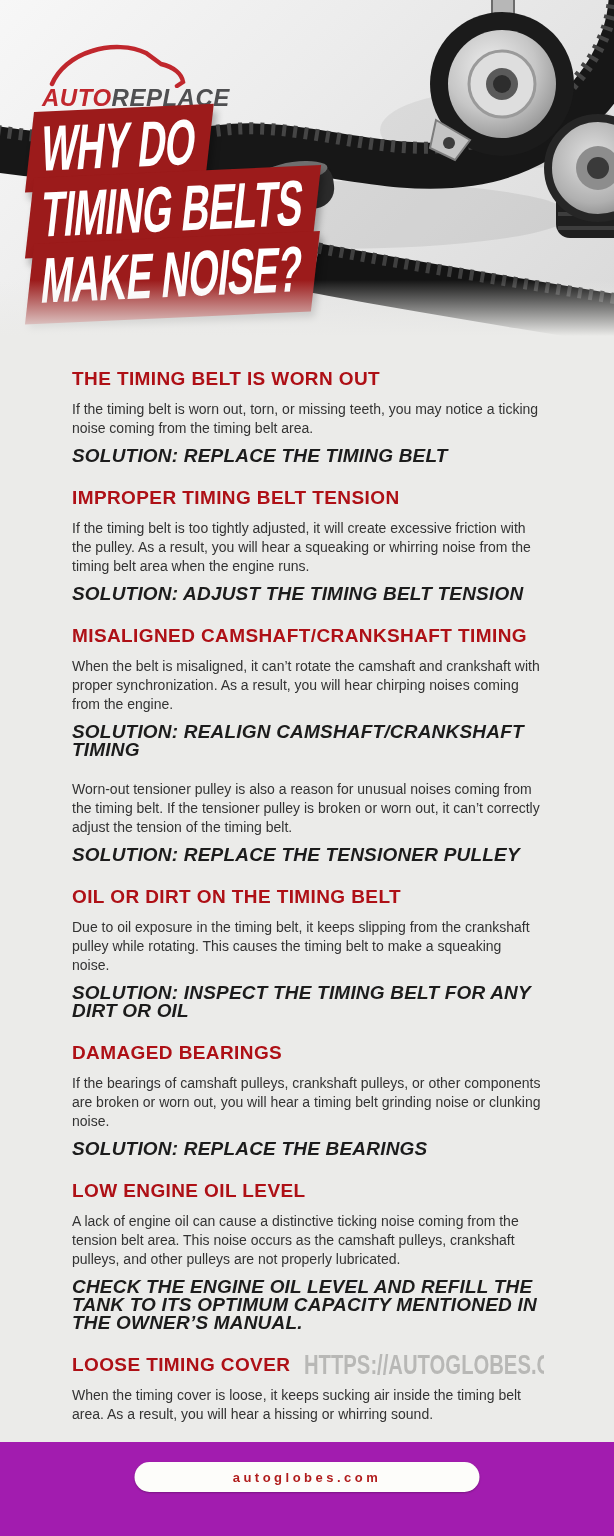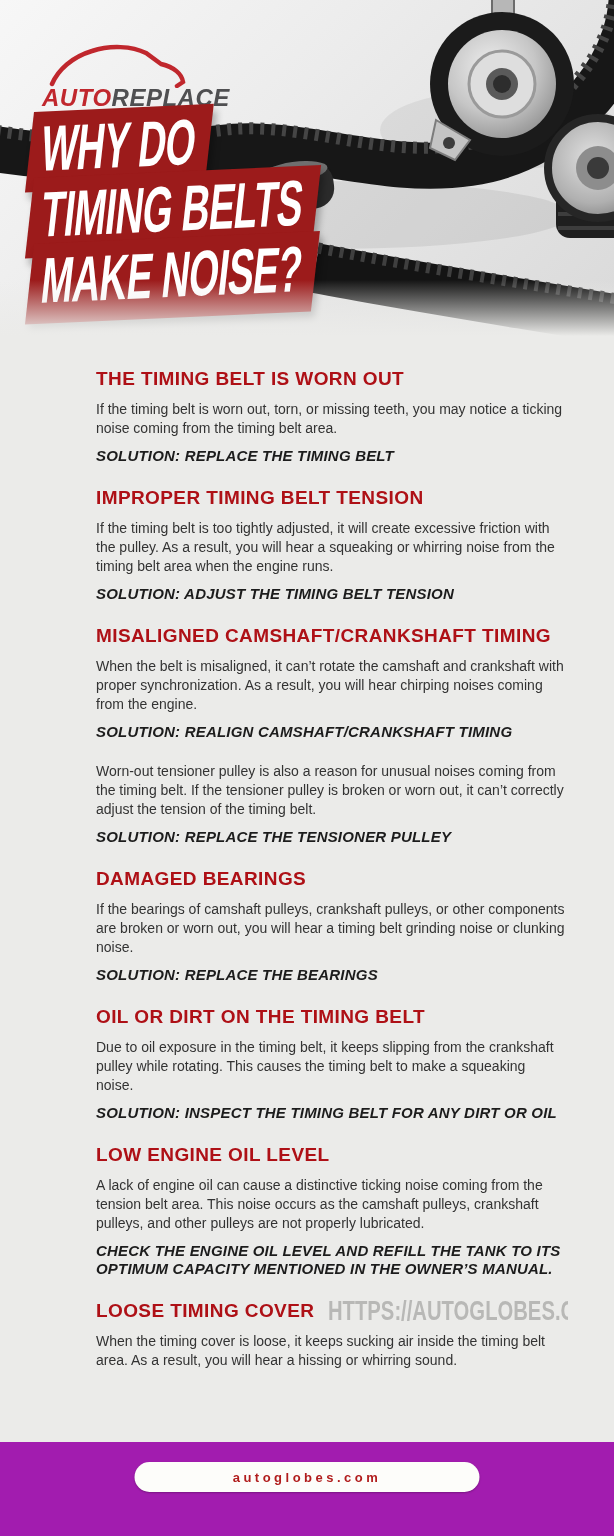--- a/index.html
+++ b/index.html
@@ -35,34 +35,34 @@
     background:#9c1b1b; color:#ffffff; font-weight:bold;
     font-size:64px; line-height:1.0; letter-spacing:-1px;
     padding:5px 24px 11px 20px; white-space:nowrap;
     box-shadow:7px 7px 9px rgba(0,0,0,0.28);
   }
   .title-1{top:112px;}
   .title-2{top:178px;}
   .title-3{top:244px;}
   
   .content{
-    position:absolute; top:345px; left:96px; width:472px; height:1117px;
+    position:absolute; top:345px; left:72px; width:472px; height:1117px;
     overflow:hidden;
     padding-top:22px; box-sizing:border-box;
   }
   .section{position:relative; margin-bottom:21px;}
   .section h2{
     margin:0 0 9px 0; font-size:19px; line-height:24px; font-weight:bold;
     color:#ae1016; letter-spacing:0.4px;
   }
   .section p.body{
     margin:0; font-size:14px; line-height:19px; color:#333333; max-width:470px;
   }
   .section p.solution{
-    margin:9px 0 0 0; font-size:15px; line-height:18px; font-weight:bold;
+    margin:9px 0 0 0; font-size:19px; line-height:18px; font-weight:bold;
     font-style:italic; color:#1c1c1c; letter-spacing:0.2px;
   }
   .watermark{
     position:absolute; left:232px; top:-3px; white-space:nowrap;
     font-size:27px; font-weight:bold; color:#b3b3b1; opacity:0.9;
     transform:scaleX(0.75); transform-origin:left top; letter-spacing:0px;
   }
   
   .footer{
     position:absolute; left:0; bottom:0; width:614px; height:94px;
@@ -168,32 +168,32 @@
       <p class="body">When the belt is misaligned, it can’t rotate the camshaft and crankshaft with proper synchronization. As a result, you will hear chirping noises coming from the engine.</p>
       <p class="solution">SOLUTION: REALIGN CAMSHAFT/CRANKSHAFT TIMING</p>
     </div>
 
     <div class="section">
       <p class="body">Worn-out tensioner pulley is also a reason for unusual noises coming from the timing belt. If the tensioner pulley is broken or worn out, it can’t correctly adjust the tension of the timing belt.</p>
       <p class="solution">SOLUTION: REPLACE THE TENSIONER PULLEY</p>
     </div>
 
     <div class="section">
+      <h2>OIL OR DIRT ON THE TIMING BELT</h2>
+      <p class="body">Due to oil exposure in the timing belt, it keeps slipping from the crankshaft pulley while rotating. This causes the timing belt to make a squeaking noise.</p>
+      <p class="solution">SOLUTION: INSPECT THE TIMING BELT FOR ANY DIRT OR OIL</p>
+    </div>
+
+    <div class="section">
       <h2>DAMAGED BEARINGS</h2>
       <p class="body">If the bearings of camshaft pulleys, crankshaft pulleys, or other components are broken or worn out, you will hear a timing belt grinding noise or clunking noise.</p>
       <p class="solution">SOLUTION: REPLACE THE BEARINGS</p>
     </div>
 
     <div class="section">
-      <h2>OIL OR DIRT ON THE TIMING BELT</h2>
-      <p class="body">Due to oil exposure in the timing belt, it keeps slipping from the crankshaft pulley while rotating. This causes the timing belt to make a squeaking noise.</p>
-      <p class="solution">SOLUTION: INSPECT THE TIMING BELT FOR ANY DIRT OR OIL</p>
-    </div>
-
-    <div class="section">
       <h2>LOW ENGINE OIL LEVEL</h2>
       <p class="body">A lack of engine oil can cause a distinctive ticking noise coming from the tension belt area. This noise occurs as the camshaft pulleys, crankshaft pulleys, and other pulleys are not properly lubricated.</p>
       <p class="solution">CHECK THE ENGINE OIL LEVEL AND REFILL THE TANK TO ITS OPTIMUM CAPACITY MENTIONED IN THE OWNER’S MANUAL.</p>
     </div>
 
     <div class="section">
       <h2>LOOSE TIMING COVER</h2>
       <span class="watermark">HTTPS://AUTOGLOBES.COM/</span>
       <p class="body">When the timing cover is loose, it keeps sucking air inside the timing belt area. As a result, you will hear a hissing or whirring sound.</p>
     </div>

